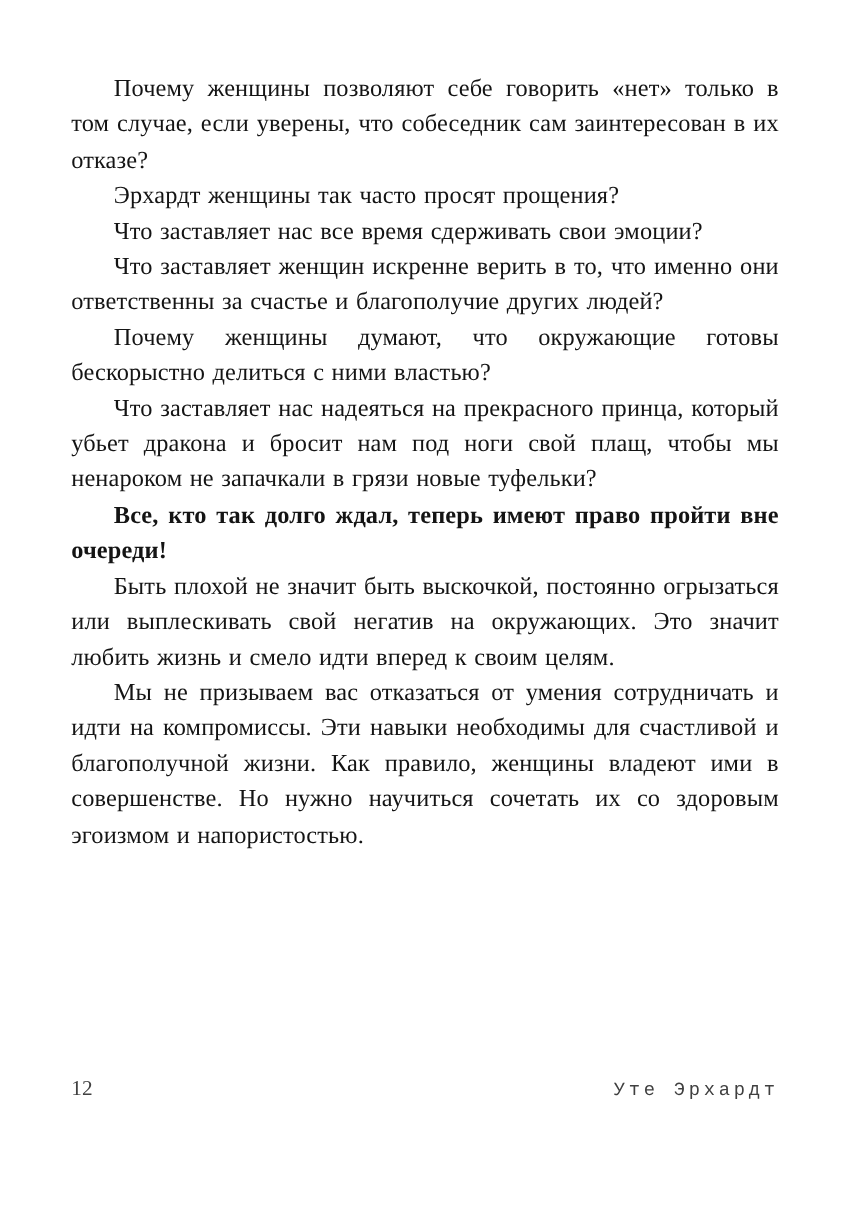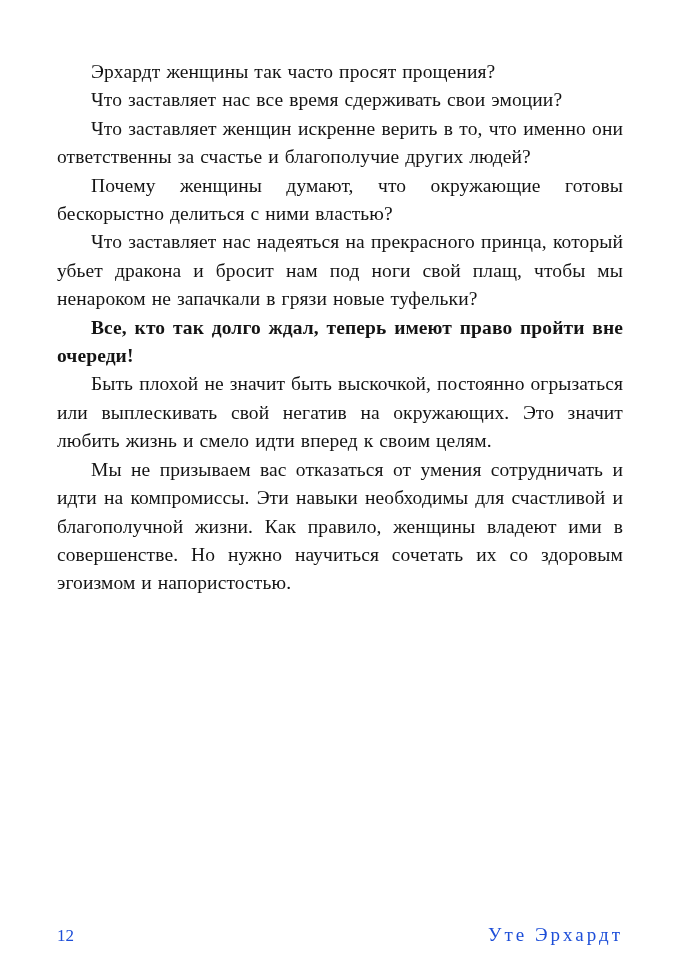--- a/index.html
+++ b/index.html
@@ -32,39 +32,41 @@
     padding: 0;
     text-indent: 34px;
     word-spacing: 1px;
   }
   .seg-bold { font-weight: bold; }
   .seg-italic { }
   .footer {
     position: absolute;
     left: 57px;
     right: 56px;
-    top: 924px;
+    top: 861px;
     display: flex;
     justify-content: space-between;
     align-items: baseline;
     font-size: 17px;
-    color: #1d4ed8;
+    color: #404040;
   }
   .footer .author {
     letter-spacing: 3px;
-    font-size: 19px;
+    font-size: 15px;
+    font-family: Liberation Mono, monospace;
   }
 </style>
 </head>
 <body>
 
 <div class="page">
 
   <div class="text-block">
 
+  <p><span>Почему женщины позволяют себе говорить «нет» только в том случае, если уверены, что собеседник сам заинтересован в их отказе?</span></p>
       <p><span>Эрхардт женщины так часто просят прощения?</span></p>
       <p><span>Что заставляет нас все время сдерживать свои эмоции?</span></p>
       <p><span>Что заставляет женщин искренне верить в то, что именно они ответственны за счастье и благополучие других людей?</span></p>
       <p><span>Почему женщины думают, что окружающие готовы бескорыстно делиться с ними властью?</span></p>
       <p><span>Что заставляет нас надеяться на прекрасного принца, который убьет дракона и бросит нам под ноги свой плащ, чтобы мы ненароком не запачкали в грязи новые туфельки?</span></p>
       <p><span class="seg-bold">Все, кто так долго ждал, теперь имеют право пройти вне очереди!</span></p>
       <p><span>Быть </span><span class="seg-italic">плохой</span><span> не значит быть выскочкой, постоянно огрызаться или выплескивать свой негатив на окружающих. Это значит любить жизнь и смело идти вперед к своим целям.</span></p>
       <p><span>Мы не призываем вас отказаться от умения сотрудничать и идти на компромиссы. Эти навыки необходимы для счастливой и благополучной жизни. Как правило, женщины владеют ими в совершенстве. Но нужно научиться сочетать их со здоровым эгоизмом и напористостью.</span></p>
     </div>
 

